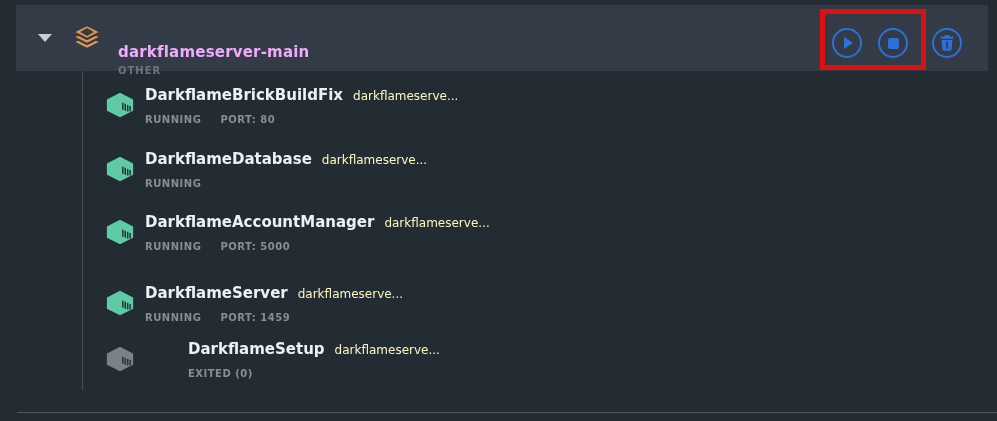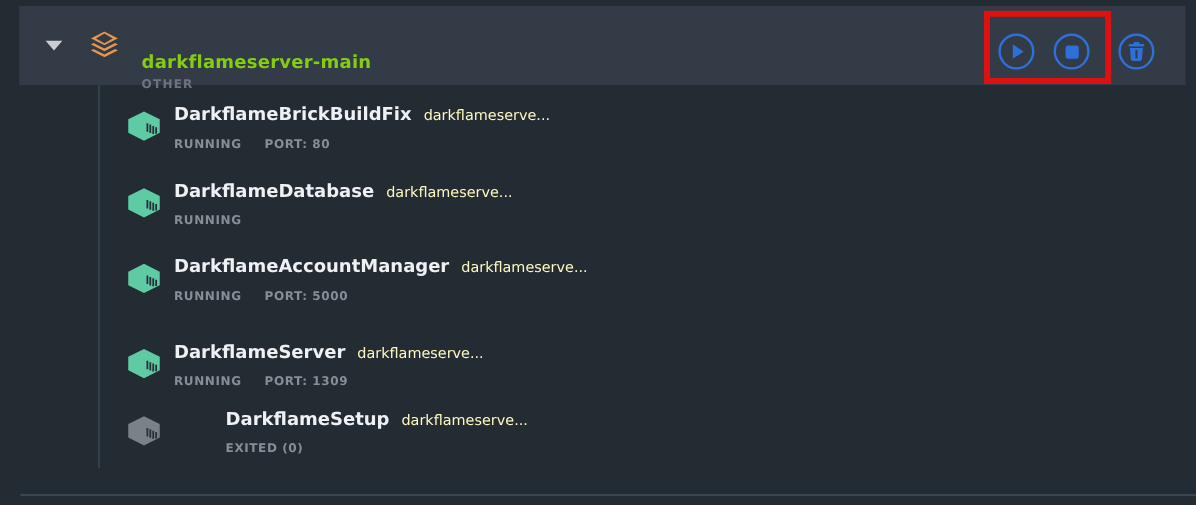--- a/index.html
+++ b/index.html
@@ -22,21 +22,21 @@
   .chevron {
     margin-left: 22px;
     width: 0; height: 0;
     border-left: 7px solid transparent;
     border-right: 7px solid transparent;
     border-top: 8px solid #c9ced3;
   }
   .stack-icon { margin-left: 19px; display: flex; }
   .stack-titles { margin-left: 15px; display: flex; flex-direction: column; }
   .stack-title {
-    color: #84cc16; font-size: 15px; font-weight: 600; line-height: 19px;
+    color: #f0abfc; font-size: 15px; font-weight: 600; line-height: 19px;
     letter-spacing: 0.2px;
     margin-top: 42px;
   }
   .stack-sub {
     margin-top: 3px;
     color: #6c757e; font-size: 10px; font-weight: 700;
     letter-spacing: 1px;
   }
 
   
@@ -239,21 +239,21 @@
         </g>
       </svg>
     </span>
     <div class="row-text">
       <div class="name-line">
         <span class="cname">DarkflameServer</span>
         <a class="clink">darkflameserve...</a>
       </div>
       <div class="status-line">
         <span class="cstatus">RUNNING</span>
-        <span class="cport">PORT: 1309</span>
+        <span class="cport">PORT: 1459</span>
       </div>
     </div>
   </div>
       <div class="row exited" style="top: 339px; gap: 43px;">
     <span class="cube">
       <svg width="30" height="28" viewBox="0 0 32 28">
         <path class="cube-body" d="M16 1 L30 8 L30 20 L16 27 L2 20 L2 8 Z"></path>
         <g class="cube-vents" stroke-width="1.6">
           <line x1="19" y1="11.5" x2="19" y2="19"></line>
           <line x1="21.6" y1="12.7" x2="21.6" y2="20.2"></line>

